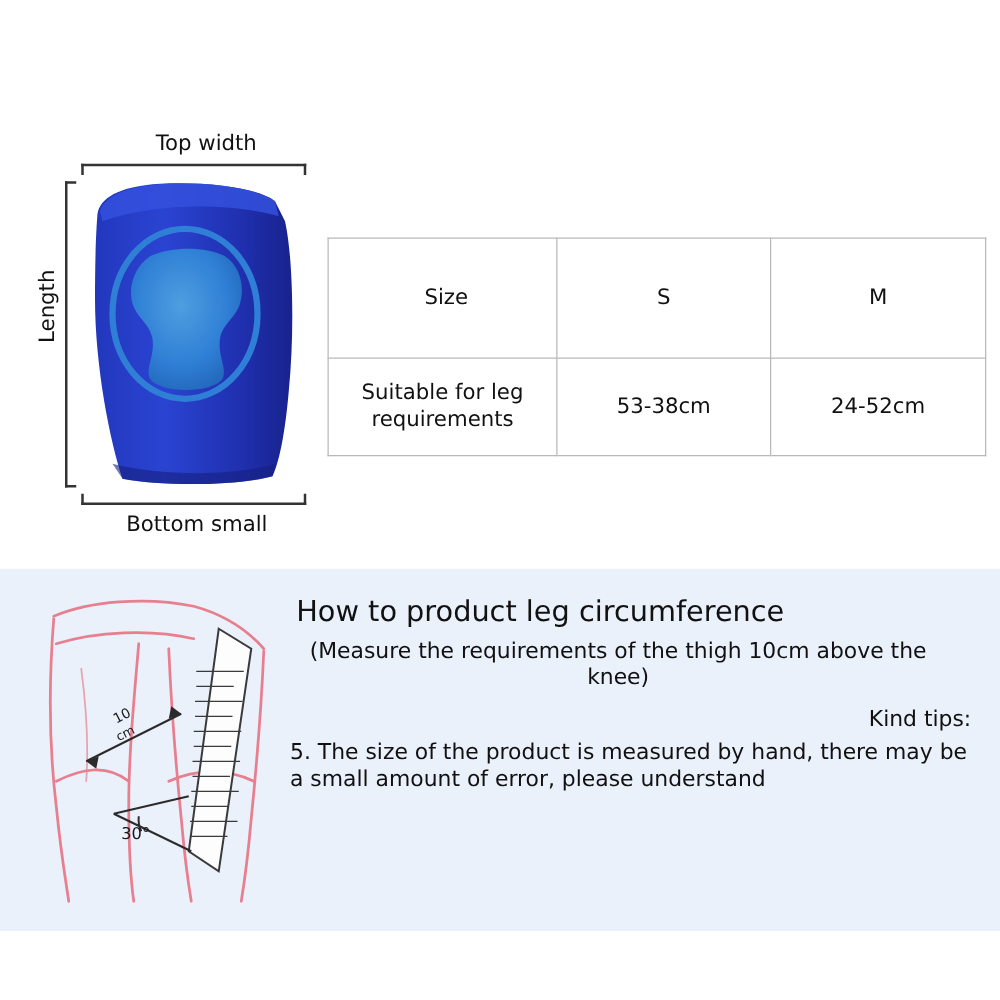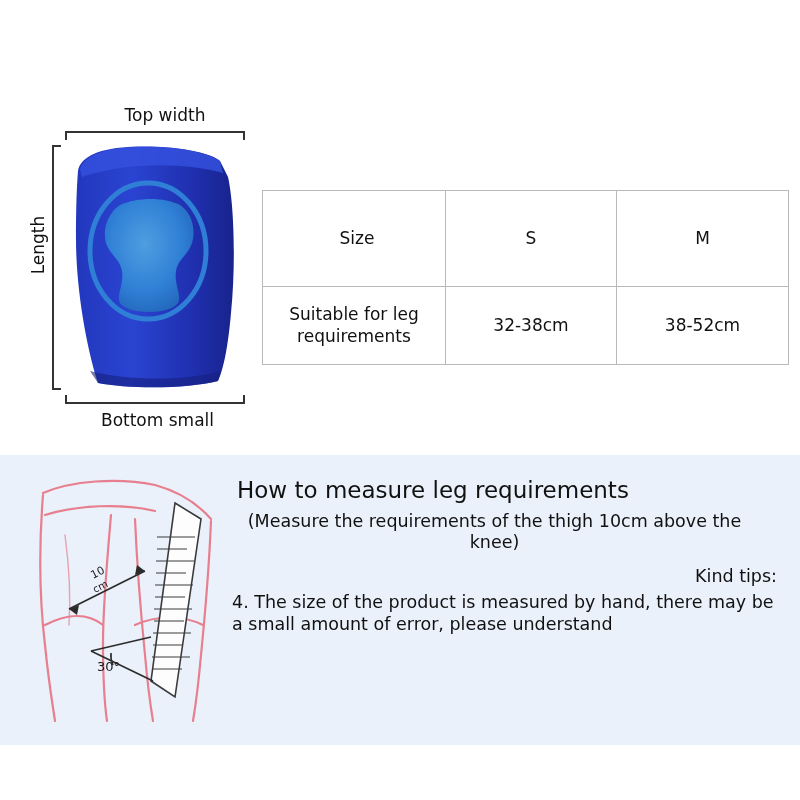--- a/index.html
+++ b/index.html
@@ -251,22 +251,22 @@
 
   <table id="size-table">
     <tbody>
       <tr class="row-head">
         <td class="col-label cell-left-pad">Size</td>
         <td class="col-s">S</td>
         <td class="col-m">M</td>
       </tr>
       <tr class="row-body">
         <td class="col-label">Suitable for leg requirements</td>
-        <td class="col-s">32-38cm</td>
-        <td class="col-m">38-52cm</td>
+        <td class="col-s">53-38cm</td>
+        <td class="col-m">24-52cm</td>
       </tr>
     </tbody>
   </table>
 </div>
 
 <div id="bottom-section">
 
   <svg id="measure-figure" viewBox="0 0 200 250">
     <g fill="none" stroke="#e77f8e" stroke-width="2.2" stroke-linecap="round">
 
@@ -314,20 +314,20 @@
 
     <g stroke="#2b2b2b" stroke-width="1.6" fill="none">
       <path d="M66,176 L128,206"></path>
       <path d="M66,176 L126,162"></path>
       <path d="M86,178 A22,22 0 0 0 88,190"></path>
     </g>
     <text x="72" y="196" font-family="DejaVu Sans, sans-serif" font-size="13" fill="#1a1a1a">30°</text>
   </svg>
 
   <div id="bottom-text">
-    <div id="measure-heading">How to measure leg requirements</div>
+    <div id="measure-heading">How to product leg circumference</div>
     <div id="measure-sub">(Measure the requirements of the thigh 10cm above the knee)</div>
     <div id="kind-tips-label">Kind tips:</div>
-    <p class="tip-line">4. The size of the product is measured by hand, there may be a small amount of error, please understand</p>
+    <p class="tip-line">5. The size of the product is measured by hand, there may be a small amount of error, please understand</p>
   </div>
 </div>
 
 <div id="footer-strip"></div>
 
 </body></html>

